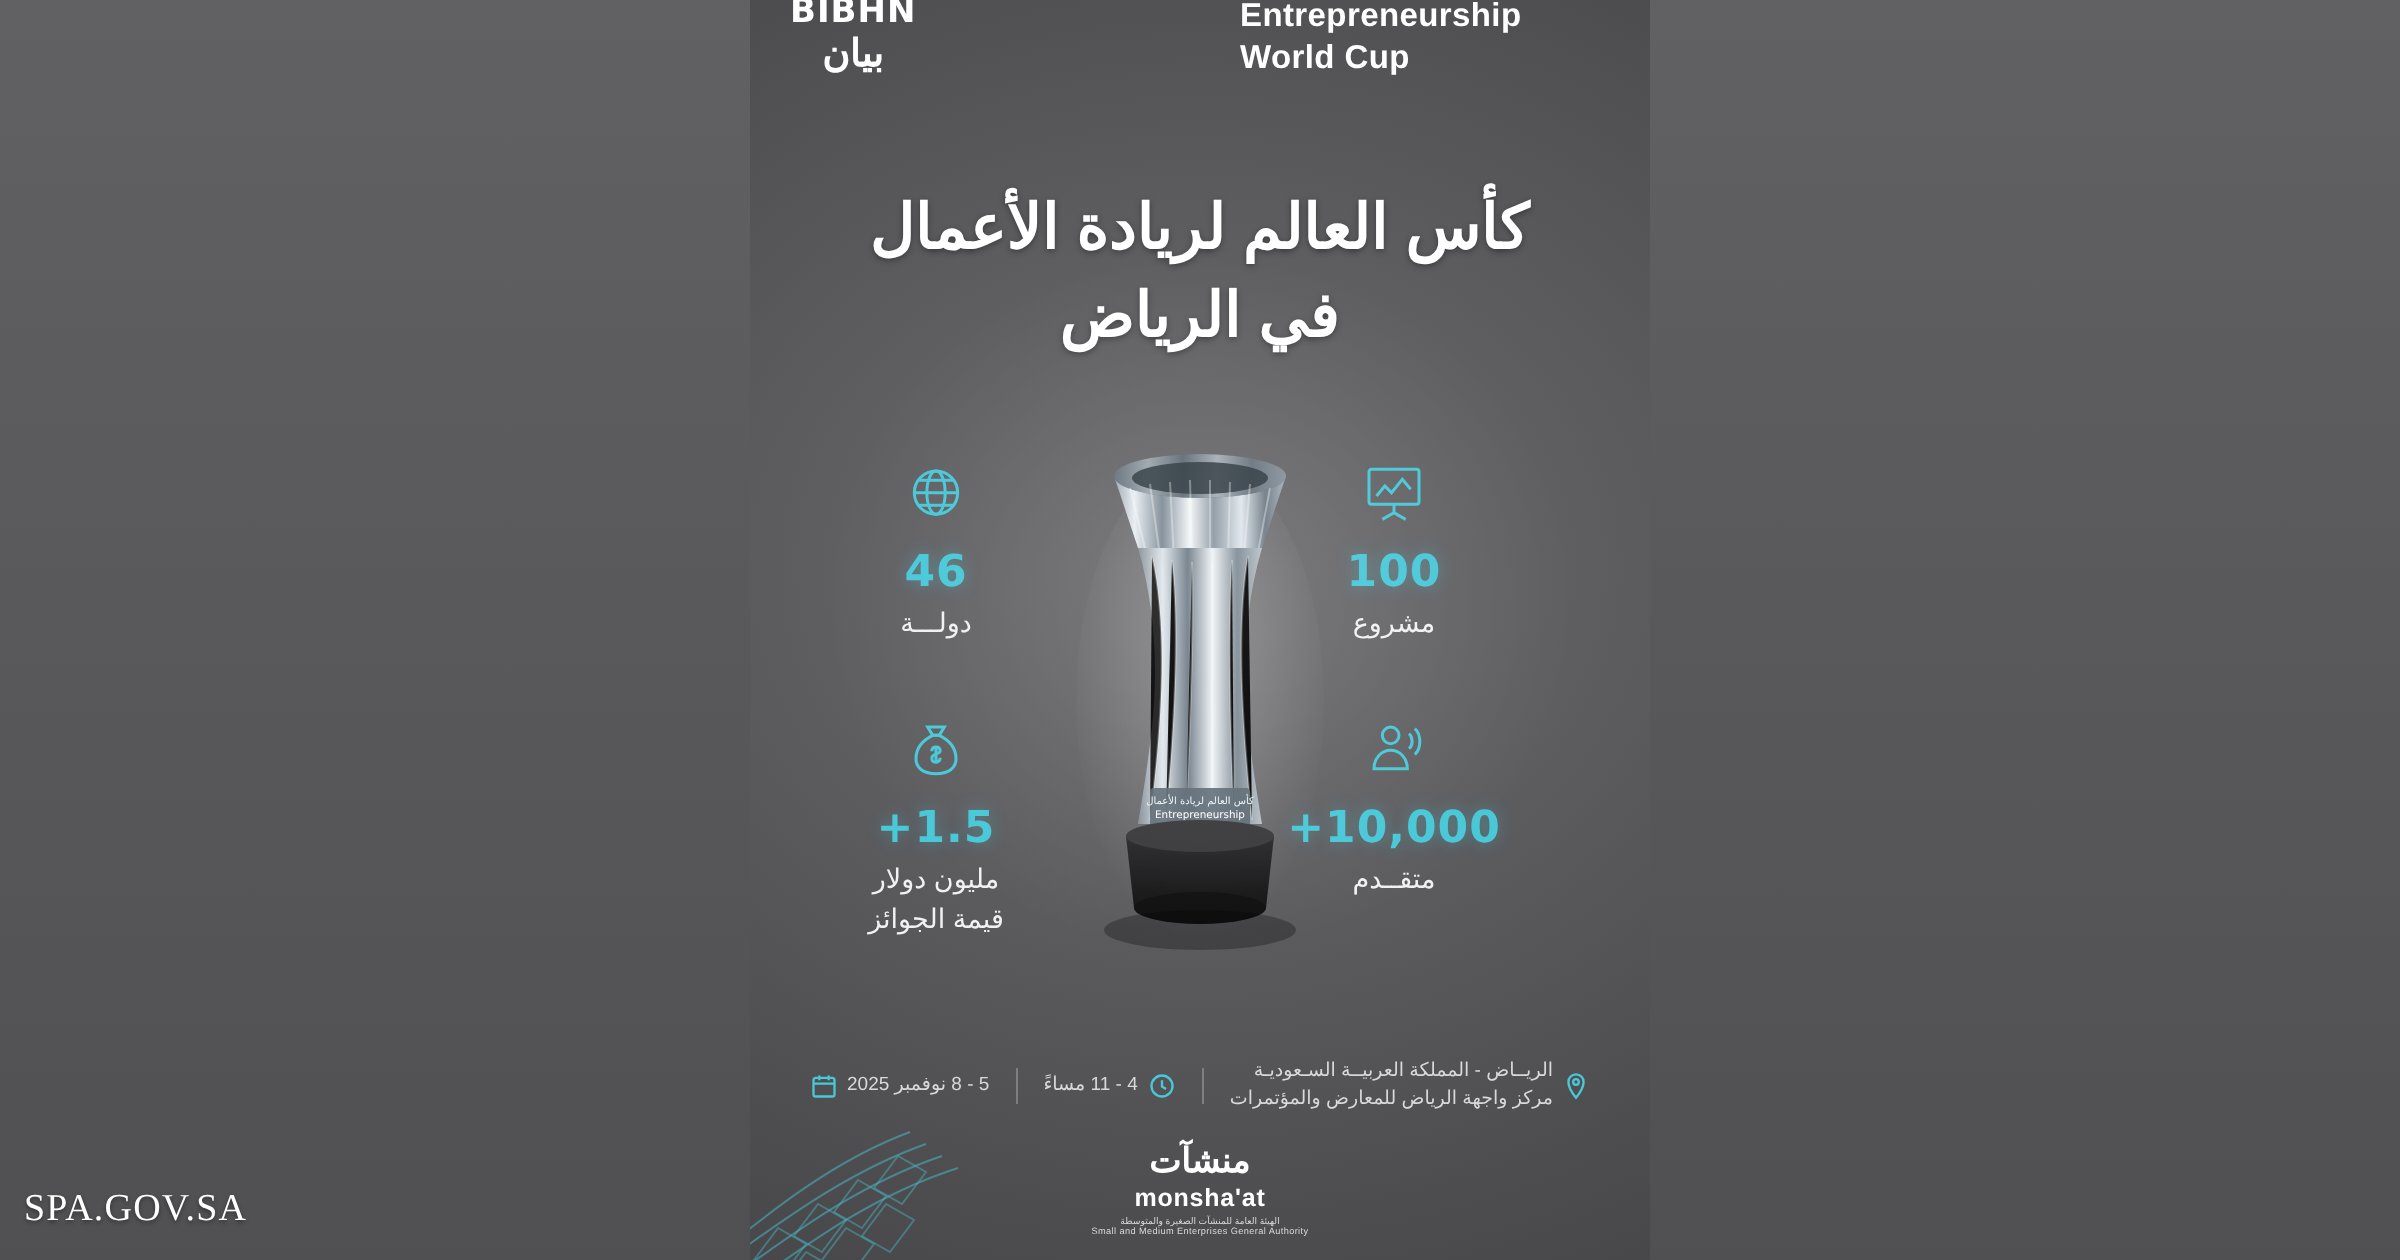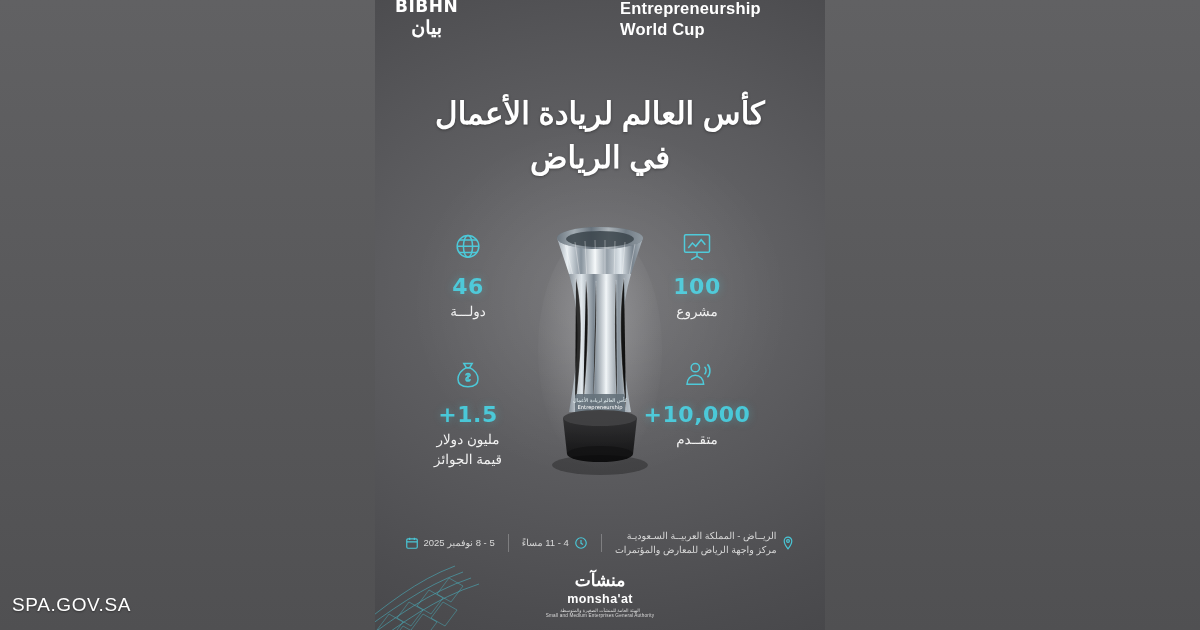--- a/index.html
+++ b/index.html
@@ -201,21 +201,21 @@
   }
 
   
   .watermark {
     position: absolute;
     left: 12px;
     bottom: 14px;
     color: #ffffff;
     font-size: 19px;
     letter-spacing: .6px;
-    font-family: Liberation Sans, sans-serif;
+    font-family: Liberation Serif, serif;
     text-shadow: 0 1px 2px rgba(0,0,0,.4);
   }
 </style>
 </head>
 <body>
 
 <div class="frame">
 
   <div class="poster">
 

